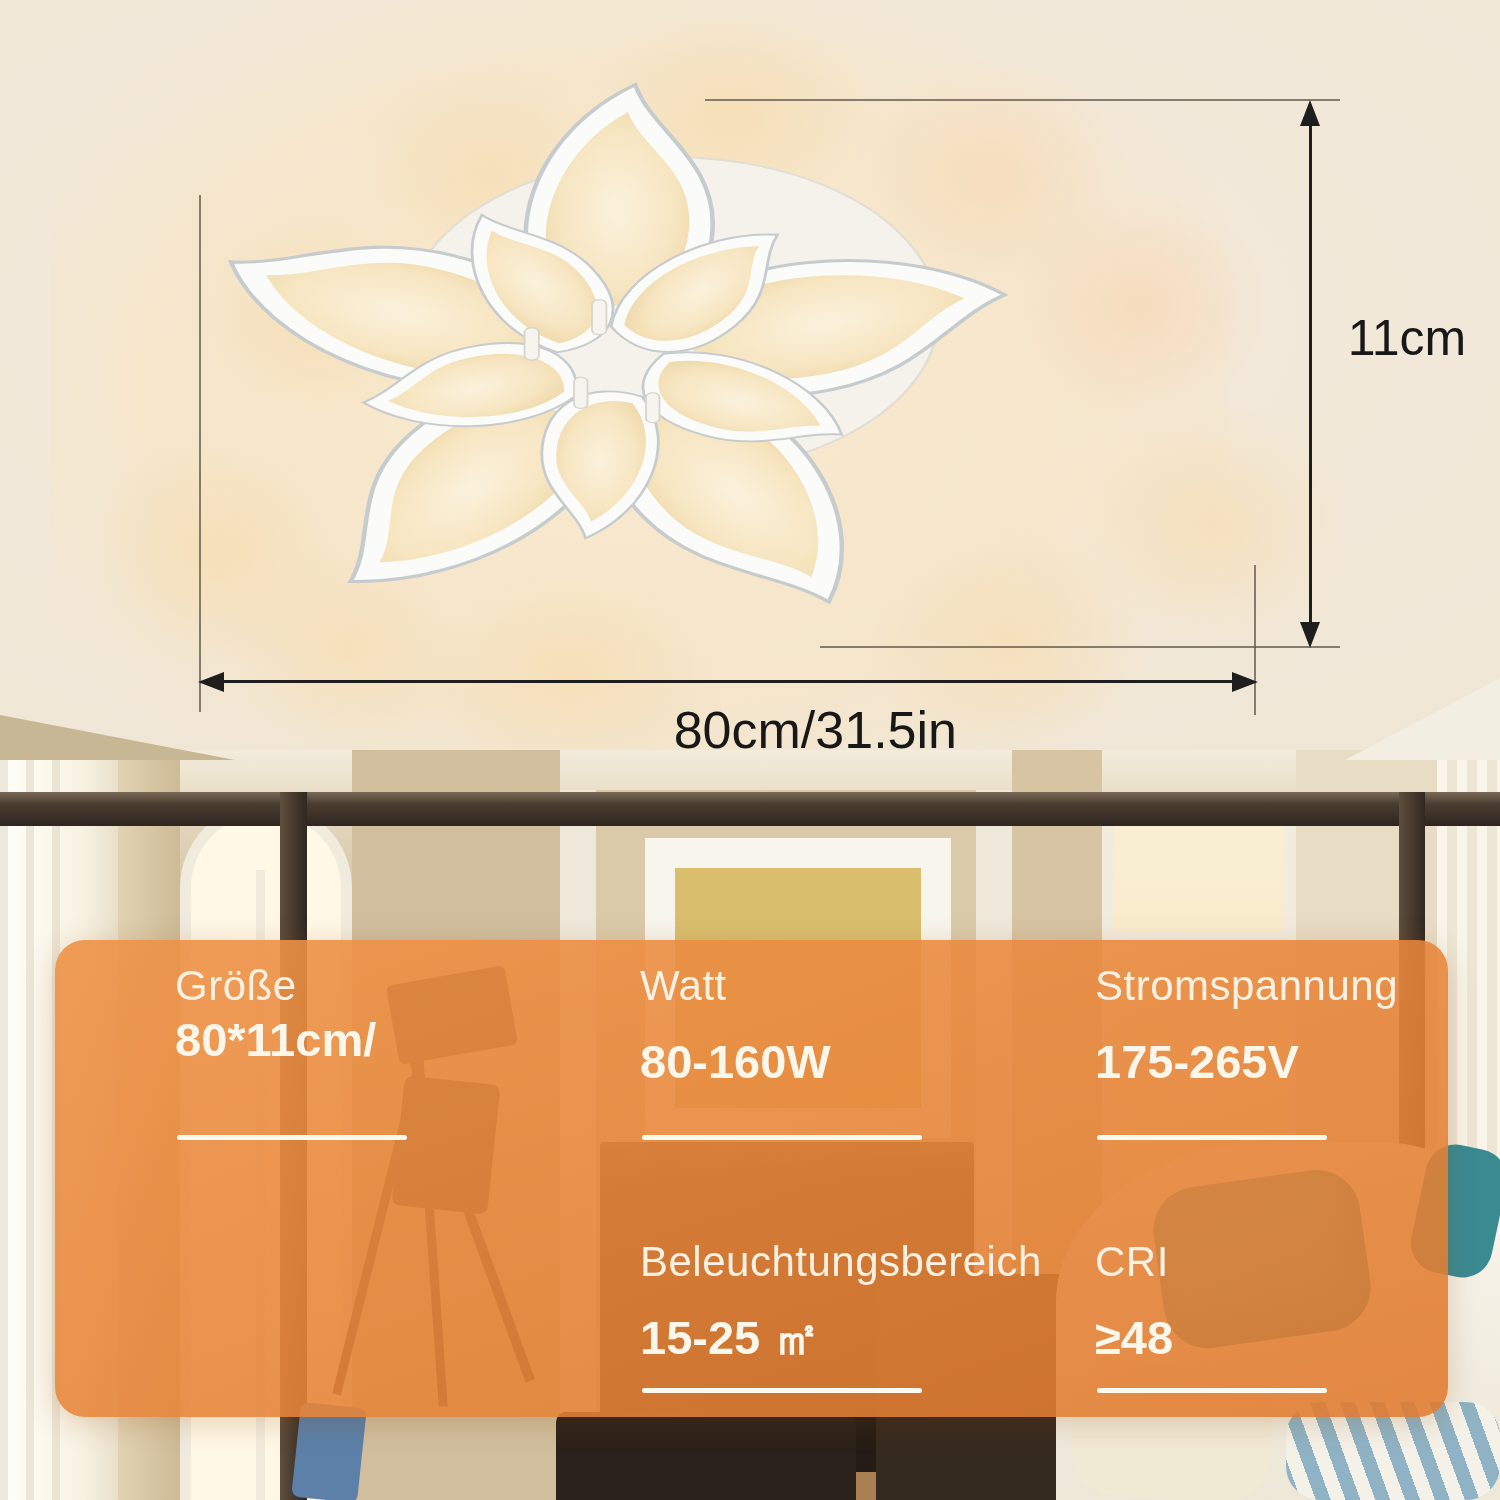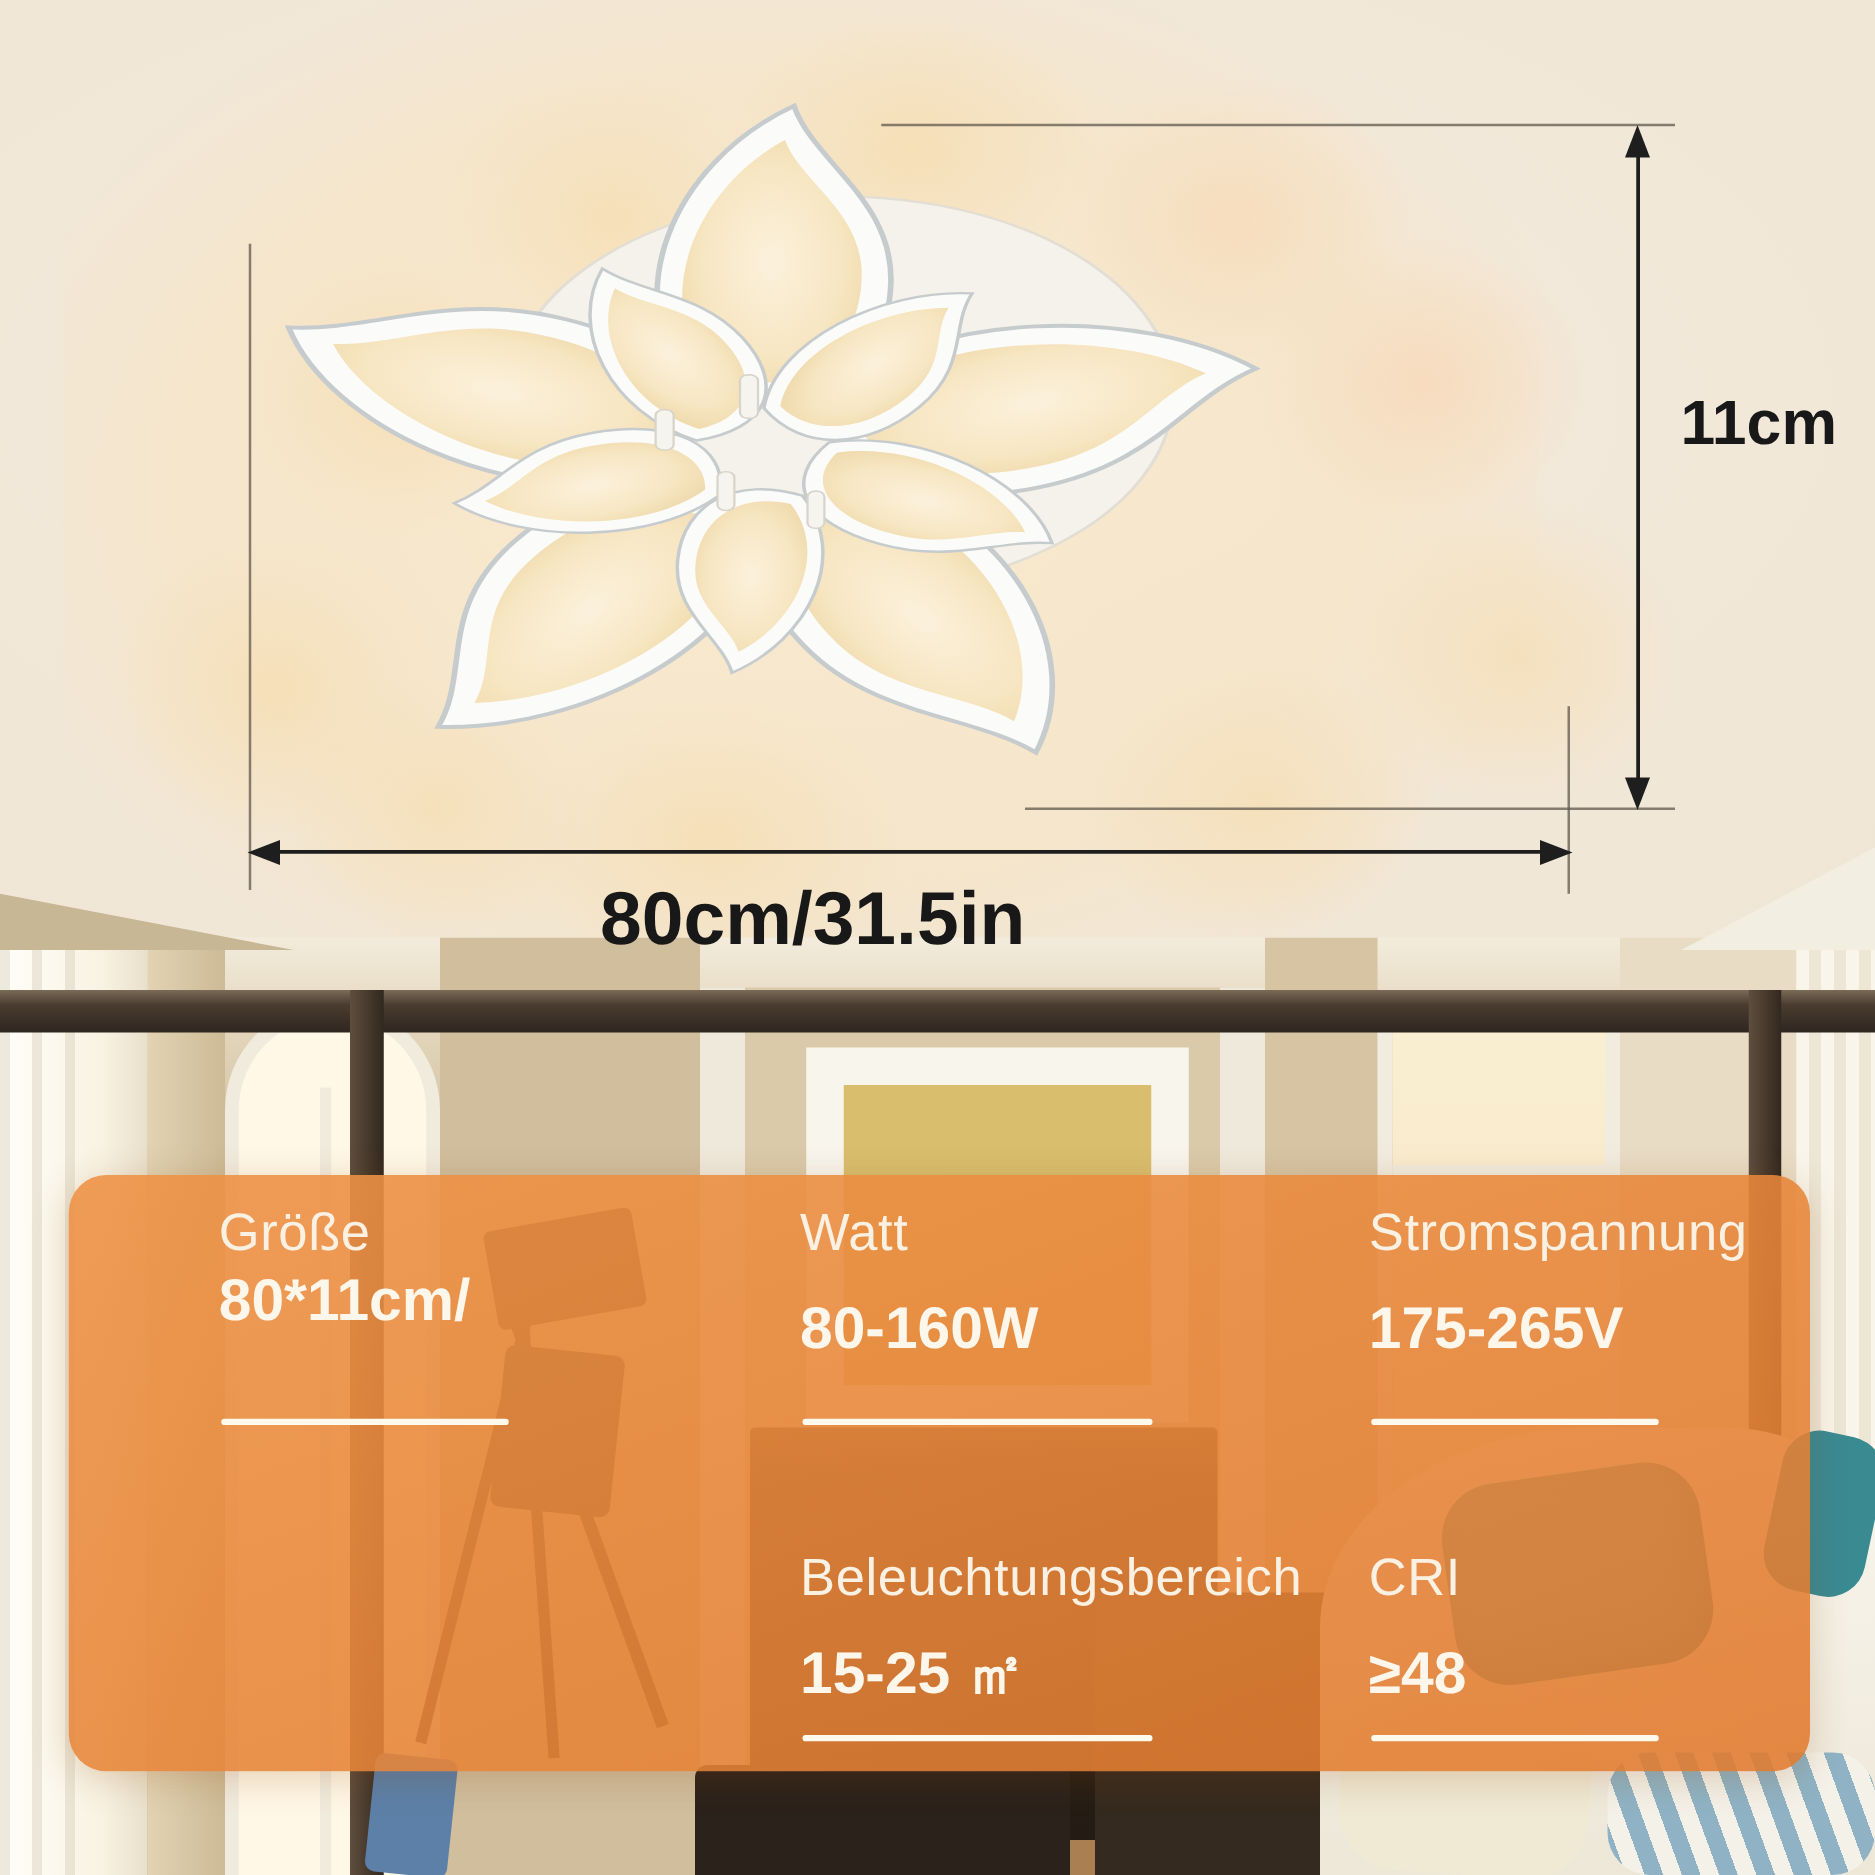--- a/index.html
+++ b/index.html
@@ -20,23 +20,23 @@
                 clip-path:polygon(100% 0, 100% 100%, 0 100%); z-index:3; }
 
   
   .ext { position:absolute; background:rgba(95,88,76,0.75); z-index:4; }
   .dimline { position:absolute; background:#1E1E1E; z-index:5; }
   .arrow { position:absolute; width:0; height:0; z-index:5; }
   .arrow-left  { border-top:10px solid transparent; border-bottom:10px solid transparent; border-right:26px solid #1E1E1E; }
   .arrow-right { border-top:10px solid transparent; border-bottom:10px solid transparent; border-left:26px solid #1E1E1E; }
   .arrow-up    { border-left:10px solid transparent; border-right:10px solid transparent; border-bottom:26px solid #1E1E1E; }
   .arrow-down  { border-left:10px solid transparent; border-right:10px solid transparent; border-top:26px solid #1E1E1E; }
-  .dim-text { position:absolute; color:#181818; font-weight:700; z-index:6; }
+  .dim-text { position:absolute; color:#181818; font-weight:400; z-index:6; }
   .height-label { left:1322px; top:305px; width:170px; font-size:50px; line-height:1.32; text-align:center; }
-  .width-label  { left:480px; top:700px; width:500px; font-size:60px; text-align:left; }
+  .width-label  { left:457px; top:700px; width:500px; font-size:52px; text-align:right; }
 
   
   .room { position:absolute; left:0; top:750px; width:1500px; height:750px; overflow:hidden; z-index:1;
           background:linear-gradient(180deg,#F3ECDC 0px,#E3D6BC 70px,#D2C1A1 170px,#CBB897 420px,#C2AE8E 750px); }
   .room div { position:absolute; }
   .r-win-left { left:0; top:0; width:118px; height:750px;
                 background:linear-gradient(90deg,#FFFEF8 0%,#F8F2E2 70%,#E9E0CB 100%); }
   .r-curtain-left { left:0; top:0; width:70px; height:750px;
                 background:repeating-linear-gradient(90deg, rgba(205,195,172,0.35) 0 8px, rgba(255,255,255,0) 8px 26px); }
   .r-pier1 { left:118px; top:0; width:62px; height:750px; background:linear-gradient(90deg,#E2D3B3,#CDBA96); }

